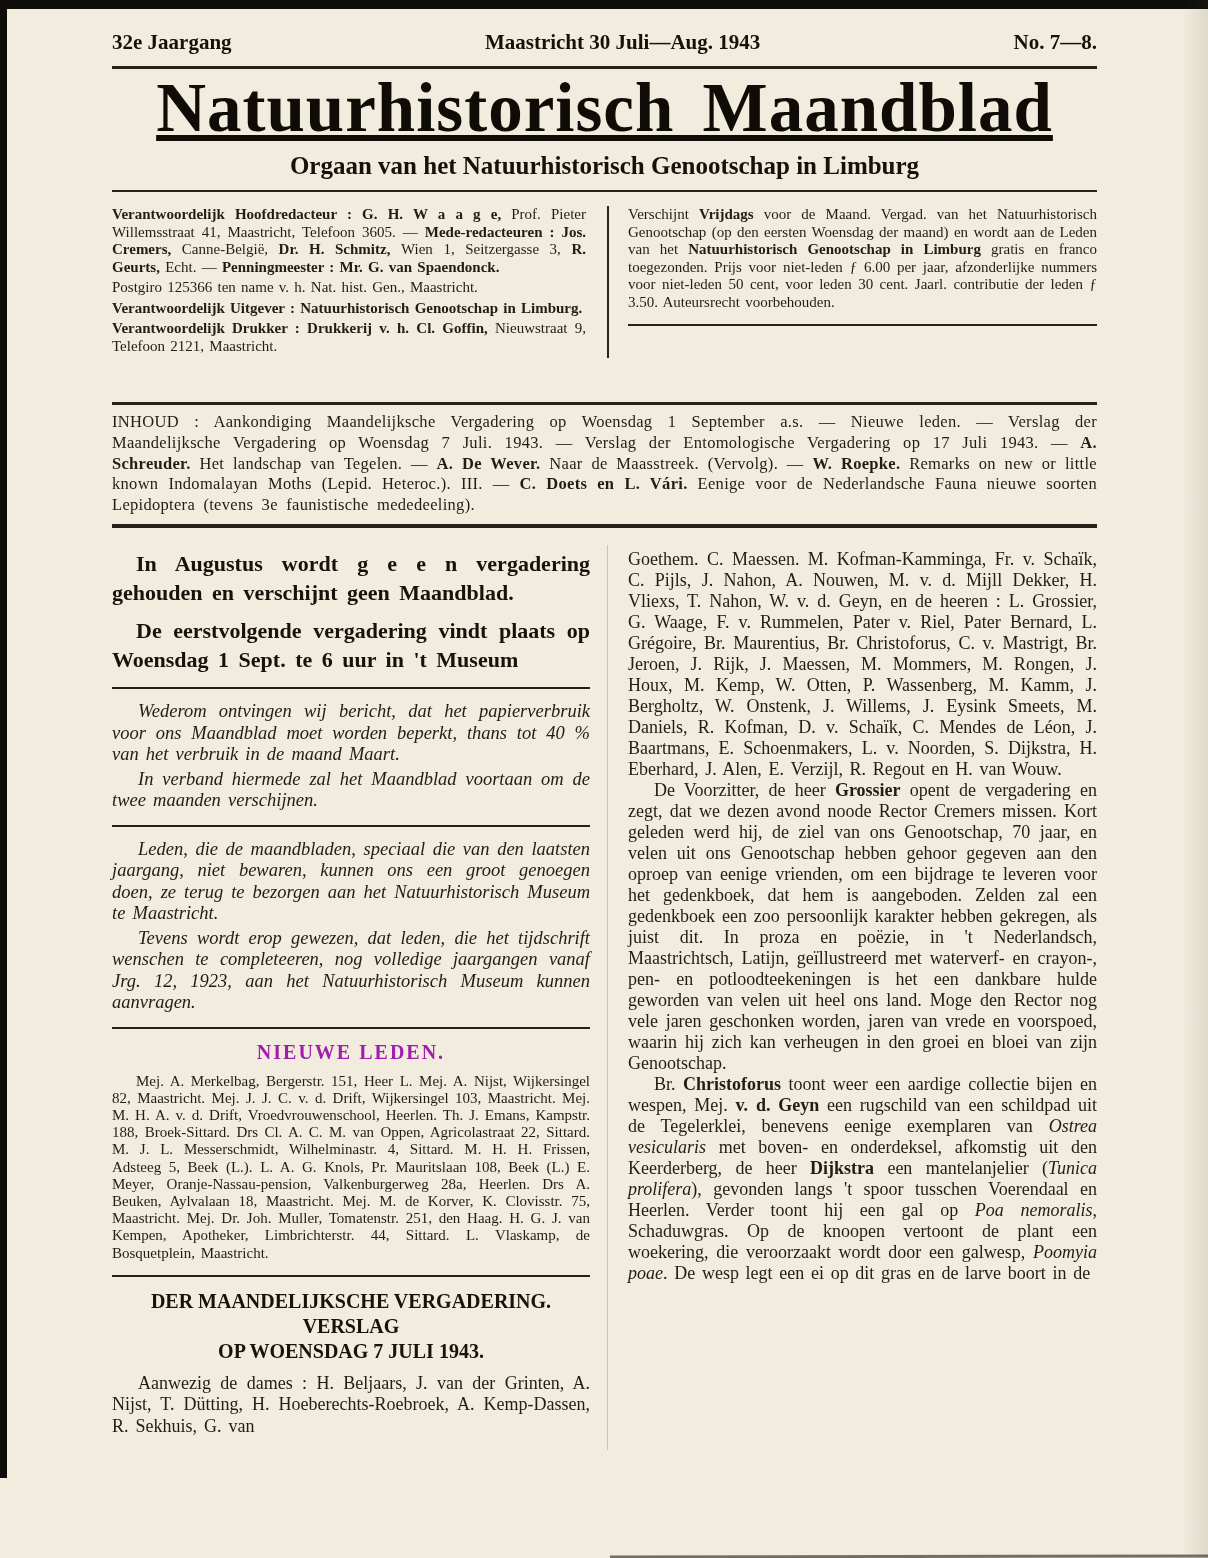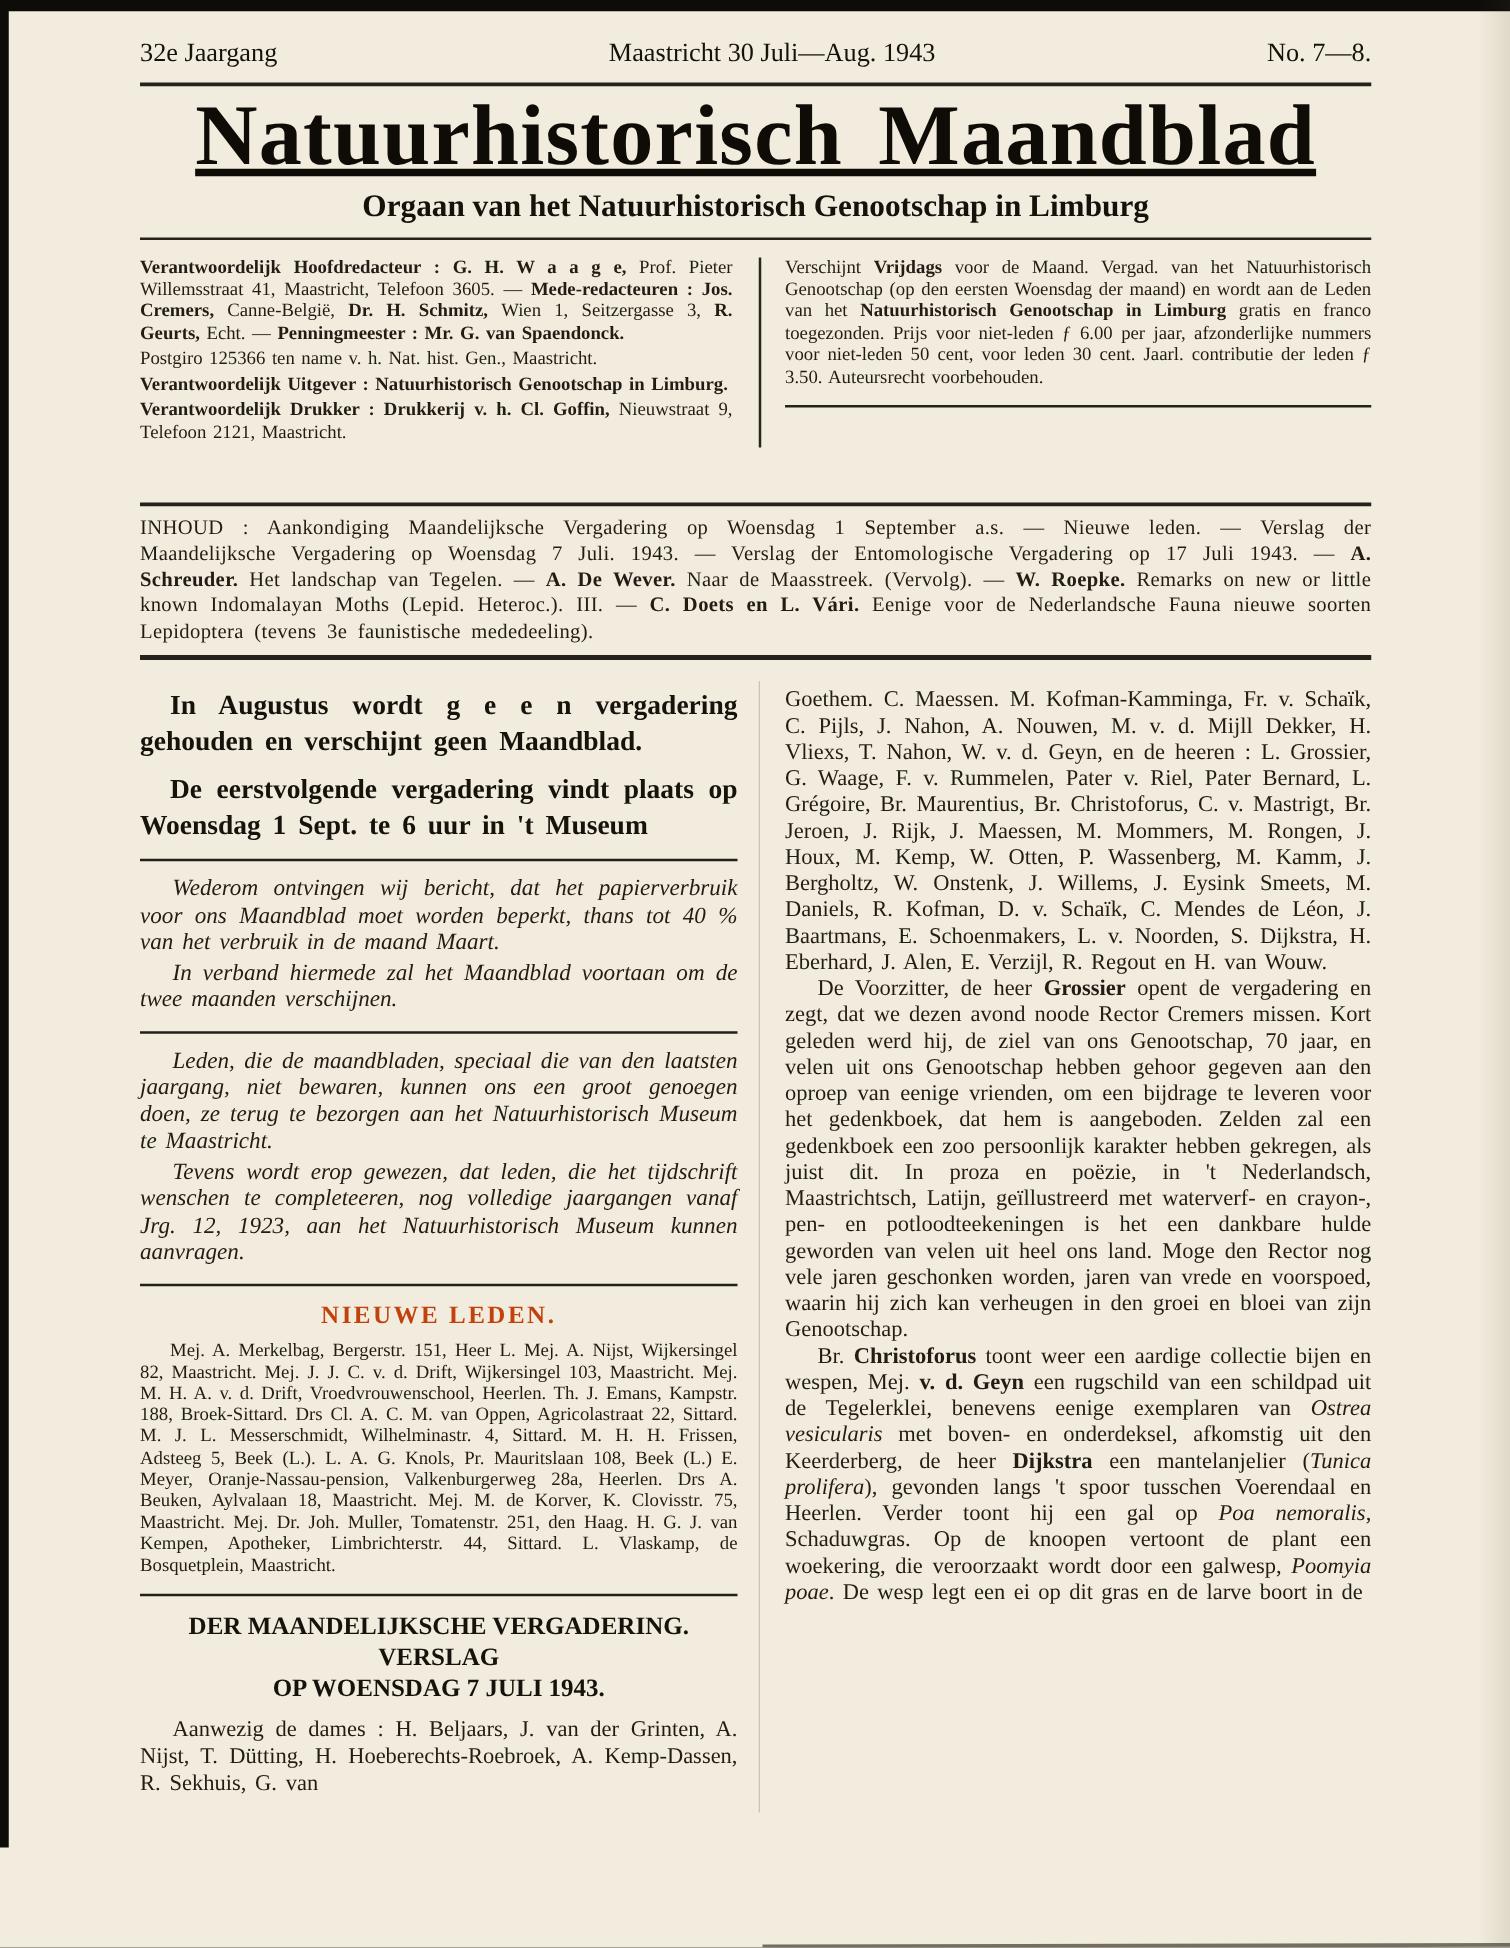--- a/index.html
+++ b/index.html
@@ -15,21 +15,21 @@
   .art-left{position:absolute;top:0;left:0;width:7px;height:1478px;background:#0e0c09;}
   .art-bottom{position:absolute;bottom:0;left:610px;width:598px;height:3px;background:#4a4438;opacity:.75;transform:rotate(-.1deg);}
   .art-shadow-right{position:absolute;top:0;right:0;width:26px;height:100%;background:linear-gradient(to right,rgba(0,0,0,0),rgba(90,80,60,.12));}
 
   .rule{position:absolute;left:112px;width:985px;background:#26211a;}
   .r1{top:66px;height:3px;}
   .r2{top:190px;height:2px;}
   .r3{top:402px;height:3px;}
   .r4{top:524px;height:4px;}
 
-  .header-row{position:absolute;top:30px;left:112px;width:985px;display:flex;justify-content:space-between;align-items:baseline;font-size:21px;font-weight:normal;color:#16110a;}
+  .header-row{position:absolute;top:30px;left:112px;width:985px;display:flex;justify-content:space-between;align-items:baseline;font-size:21px;font-weight:bold;color:#16110a;}
   .title{position:absolute;top:68px;left:100px;width:1009px;text-align:center;font-size:69px;line-height:80px;font-weight:bold;color:#0f0c07;letter-spacing:1px;word-spacing:10px;white-space:nowrap;text-decoration:underline;}
   .subtitle{position:absolute;top:152px;left:112px;width:985px;text-align:center;font-size:25px;font-weight:bold;color:#16110a;}
 
   .masthead{position:absolute;top:206px;left:112px;width:985px;display:flex;}
   .m-left{width:474px;}
   .m-div{width:2px;background:#2a241c;margin:0 19px 0 21px;}
   .m-right{flex:1;position:relative;}
   .masthead p{margin:0 0 3px;font-size:15px;line-height:17.5px;text-align:justify;word-spacing:1.5px;}
   .m-rule{height:2px;background:#26211a;margin:13px 0 11px;}
 
@@ -40,21 +40,21 @@
 
   .col{position:absolute;top:549px;}
   .col-left{left:112px;width:478px;}
   .col-right{left:628px;width:469px;}
 
   .notice{margin:0;font-size:22px;font-weight:bold;line-height:29px;text-align:justify;text-indent:24px;word-spacing:4px;color:#17120b;}
   .notice + .notice{margin-top:9px;}
   .lrule{height:2px;background:#241f18;margin:13px 0 12px;}
   .em{margin:0;font-style:italic;font-size:18.5px;line-height:21.5px;text-align:justify;text-indent:26px;word-spacing:2.5px;}
   .em + .em{margin-top:3px;}
-  .center-head{margin:12px 0 9px;font-size:20px;font-weight:bold;text-align:center;letter-spacing:2px;color:#c2410c;}
+  .center-head{margin:12px 0 9px;font-size:20px;font-weight:bold;text-align:center;letter-spacing:2px;color:#a21caf;}
   .small-list{margin:0;font-size:15px;line-height:17.2px;text-align:justify;text-indent:24px;word-spacing:2px;}
   .verslag-head{margin:10px 0 0;}
   .verslag-head div{font-size:20px;font-weight:bold;text-align:center;line-height:25px;color:#17120b;}
   .attendees{margin:9px 0 0;font-size:18px;line-height:21.5px;text-align:justify;text-indent:26px;word-spacing:2.5px;}
 
   .body-p{margin:0;font-size:18px;line-height:21px;text-align:justify;word-spacing:2.2px;}
   .body-p.indent{text-indent:26px;}
 
   .seg-b{font-weight:bold;}
   .seg-i{font-style:italic;}

